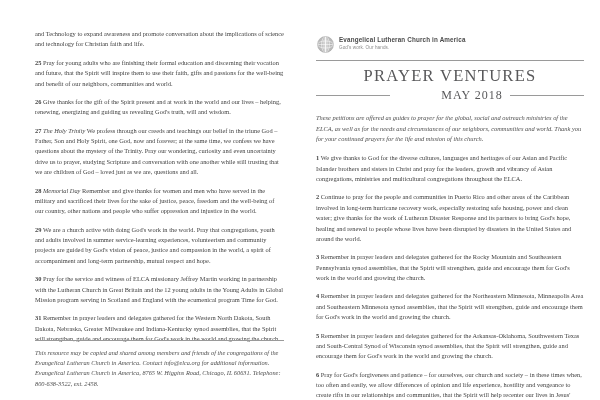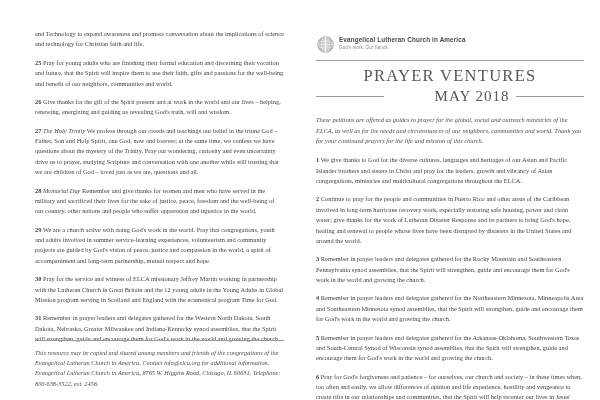--- a/index.html
+++ b/index.html
@@ -86,21 +86,21 @@
     align-items: center;
     gap: 7px;
     margin: 0 2px 10px 2px;
   }
   .subtitle-row .line {
     flex: 1 1 auto;
     border-top: 1px solid #9a9a9a;
     height: 0;
   }
   .doc-subtitle {
-    font-size: 15px;
+    font-size: 12px;
     letter-spacing: 1px;
     color: #58585a;
     white-space: nowrap;
     padding-left: 44px;
   }
 
   
   .intro {
     font-style: italic;
     font-size: 6.4px;

